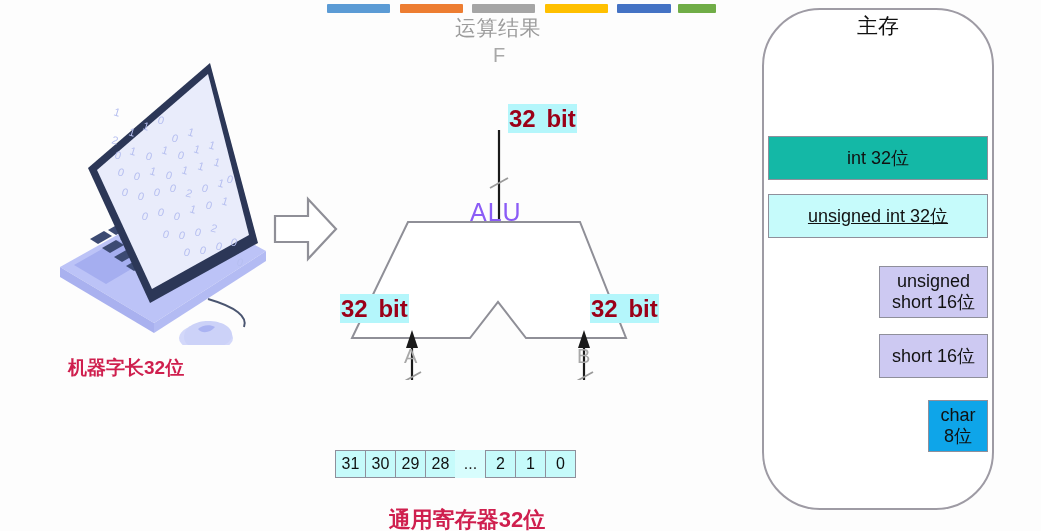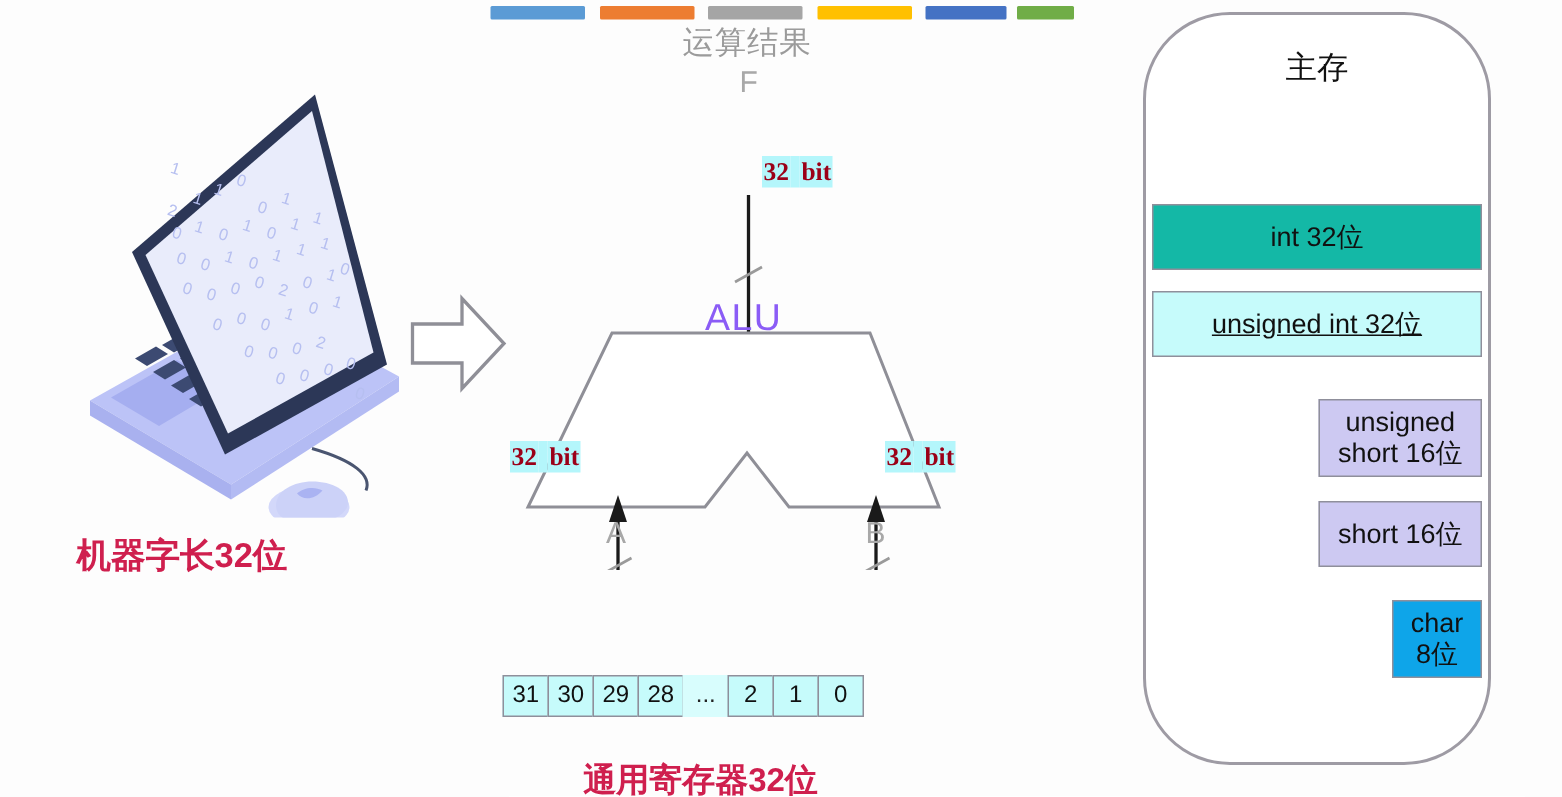--- a/index.html
+++ b/index.html
@@ -36,24 +36,23 @@
   }
   .gray-label-sm {
     color: #a8a8a8;
     font-size: 20px;
   }
   .crimson {
     color: #cf1f4e;
     font-weight: bold;
   }
   .bitlabel {
-    font-size: 17px;
+    font-size: 24px;
     font-weight: bold;
     color: #9b0018;
-    font-family: Liberation Serif, serif;
   }
   .bitlabel .hl {
     background: #b4f6fb;
     padding: 1px 1px;
   }
 
   
   #alu-wrap { position: absolute; left: 330px; top: 130px; }
   .alu-text {
     position: absolute;
@@ -78,21 +77,20 @@
   }
   #mem-title {
     position: absolute;
     left: 762px;
     top: 12px;
     width: 232px;
     text-align: center;
     font-size: 21px;
     color: #111;
     font-weight: normal;
-    margin-top: 19px;
   }
   .memcell {
     position: absolute;
     box-sizing: border-box;
     border: 1px solid #8f8f9b;
     display: flex;
     align-items: center;
     justify-content: center;
     text-align: center;
     font-size: 18px;
@@ -132,23 +130,23 @@
   #reg-caption {
     position: absolute;
     left: 336px;
     top: 505px;
     width: 262px;
     text-align: center;
     font-size: 22px;
   }
   #word-caption {
     position: absolute;
-    left: 51px;
+    left: 68px;
     top: 355px;
-    font-size: 23px;
+    font-size: 19px;
   }
 
   
   #laptop { position: absolute; left: 58px; top: 55px; }
   #arrow-right { position: absolute; left: 272px; top: 193px; }
 </style>
 </head>
 <body>
 
 <div id="stage">

